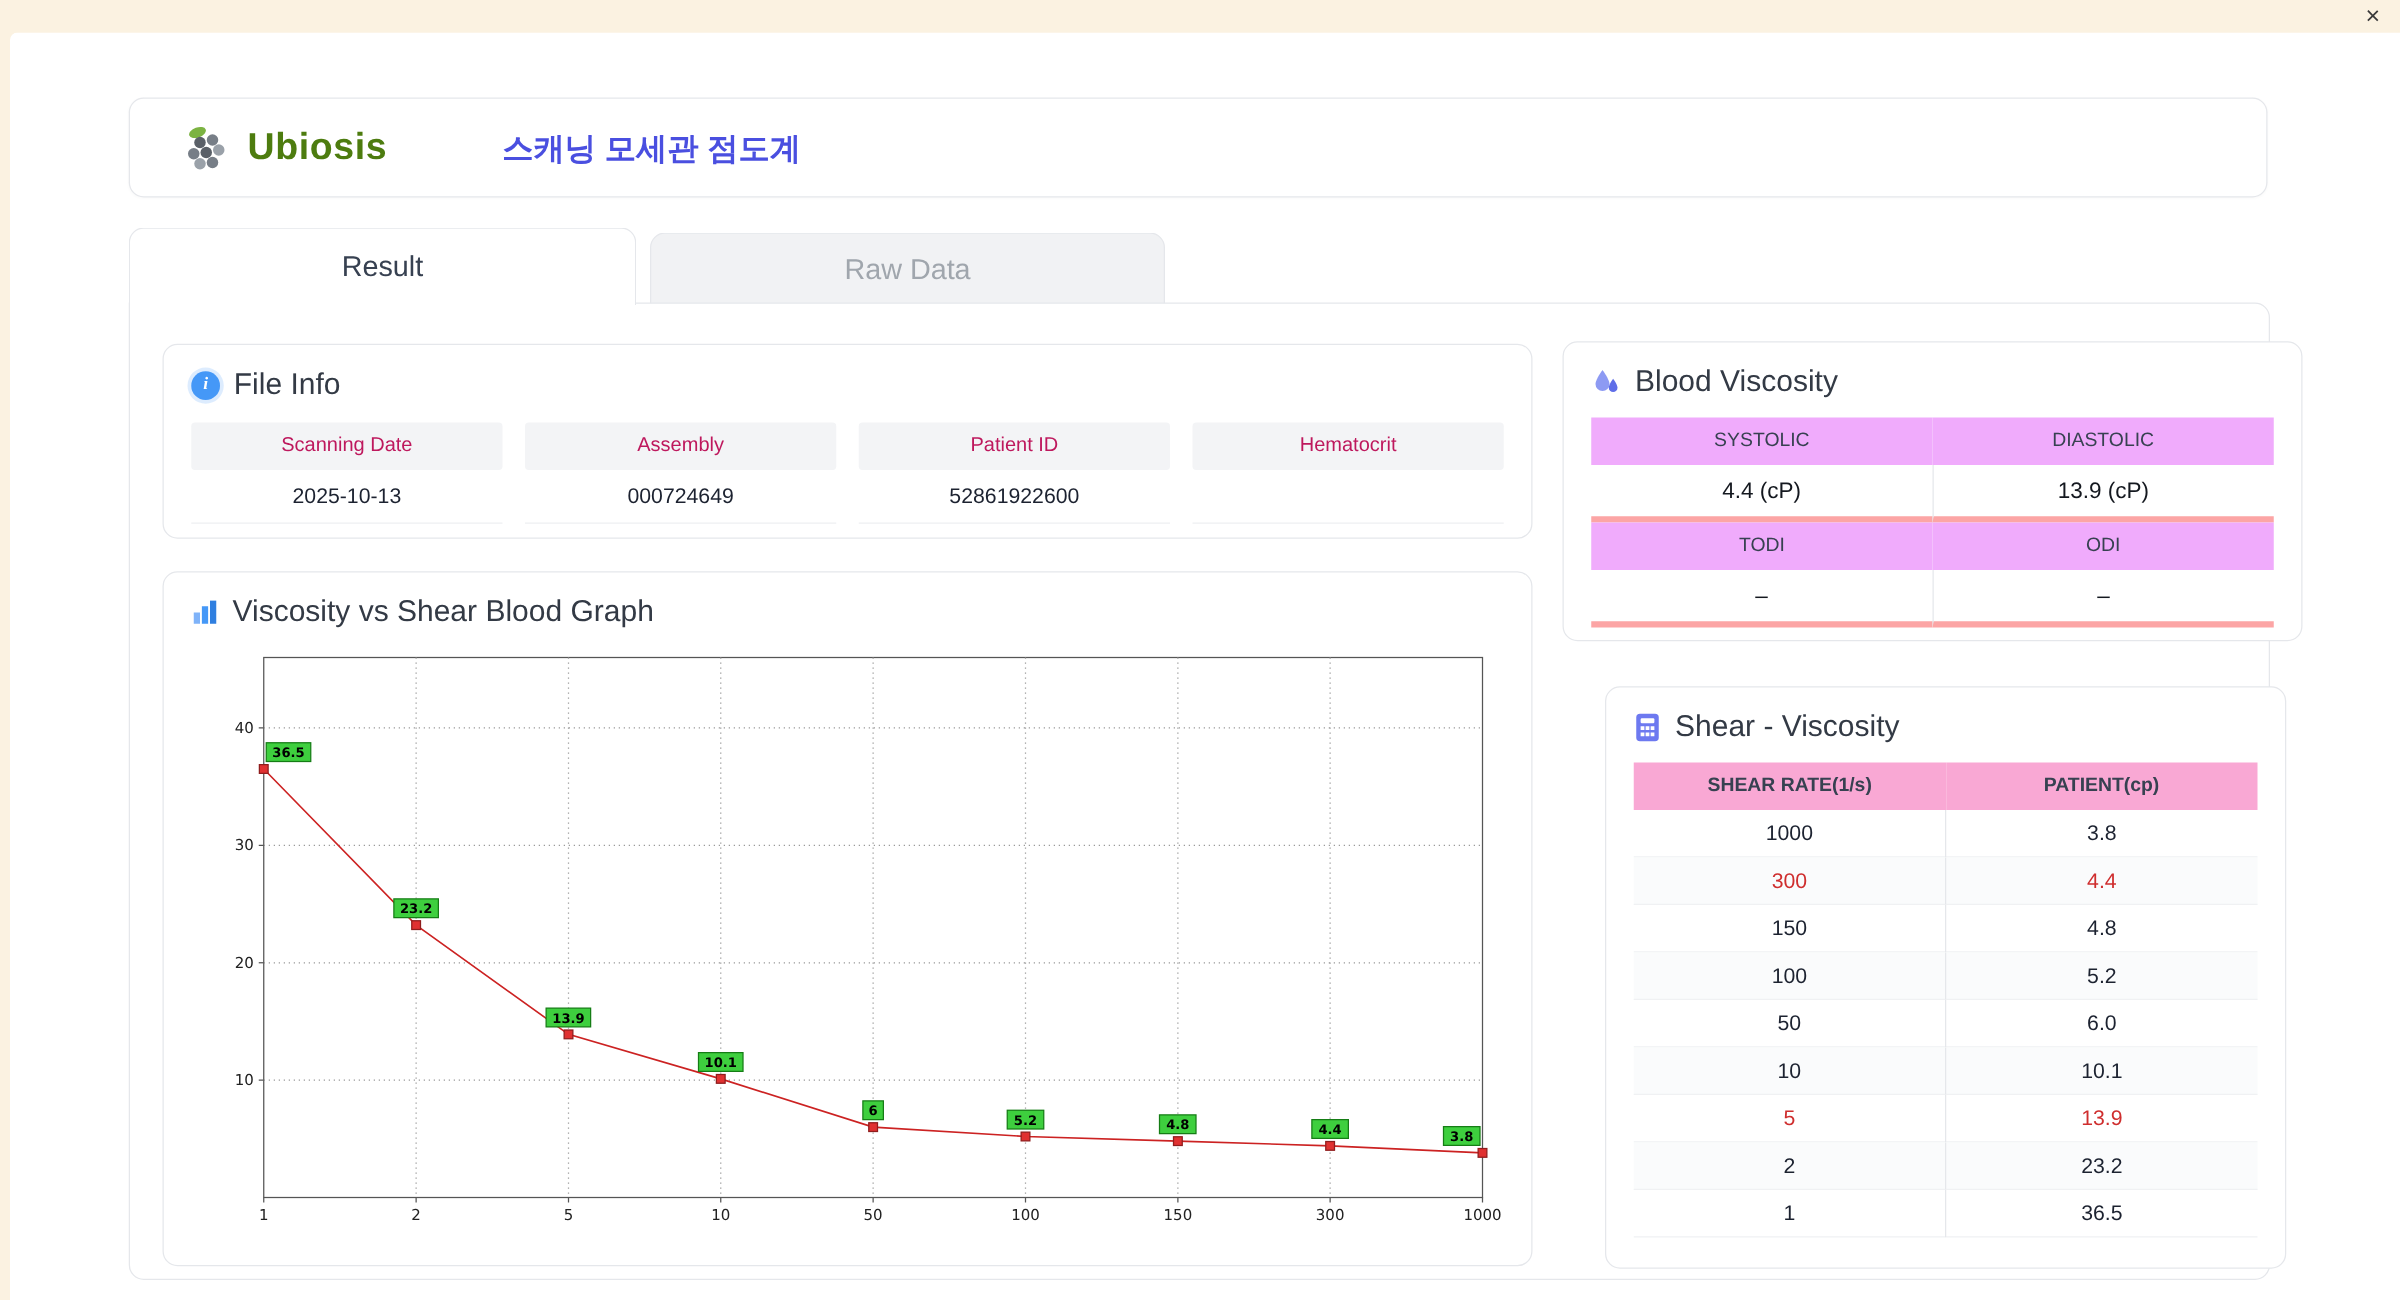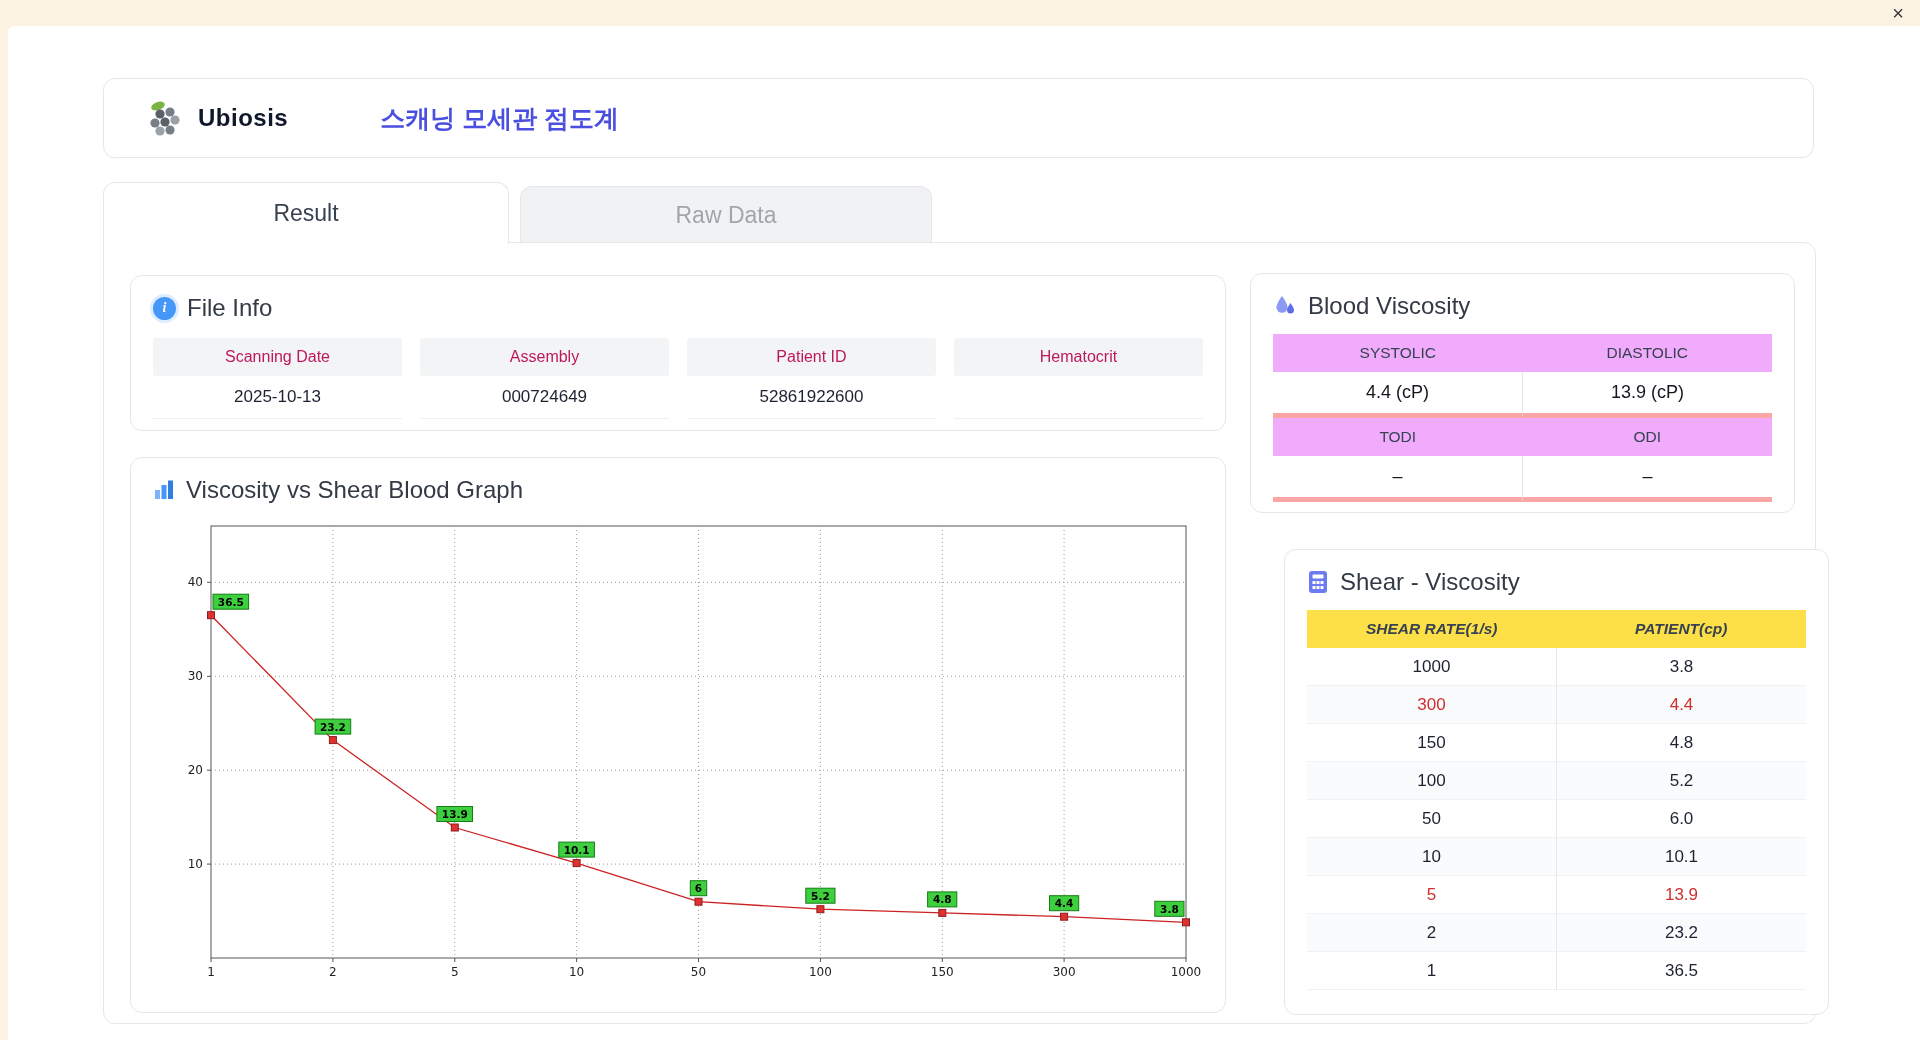--- a/index.html
+++ b/index.html
@@ -13,40 +13,40 @@
   .close{position:absolute;right:16px;top:2px;font-size:20px;line-height:22px;color:#3a3a3a;cursor:pointer;}
   .app{position:absolute;left:8px;top:26px;right:0;bottom:0;background:#ffffff;border-top-left-radius:6px;}
 
   .header-card{
     position:absolute;left:95px;top:52px;width:1711px;height:80px;
     border:1px solid #e5e7eb;border-radius:12px;background:#fff;
     display:flex;align-items:center;padding:0 42px;box-sizing:border-box;
     box-shadow:0 1px 2px rgba(0,0,0,0.02);
   }
   .logo{display:flex;align-items:center;gap:10px;}
-  .logo-text{font-size:24px;font-weight:600;color:#0f172a;letter-spacing:.5px;}
+  .logo-text{font-size:30px;font-weight:600;color:#4d7c0f;letter-spacing:.5px;}
   .app-title{margin-left:92px;font-size:25px;font-weight:700;color:#4a4fe0;}
 
   .tab{
     position:absolute;display:flex;align-items:center;justify-content:center;
     font-size:23px;font-weight:400;border:1px solid #e5e7eb;border-bottom:none;
     border-radius:12px 12px 0 0;box-sizing:border-box;cursor:pointer;
   }
   .tab-result{left:95px;top:156px;width:406px;height:62px;background:#fff;color:#374151;z-index:3;}
   .tab-raw{left:512px;top:160px;width:412px;height:58px;background:#f1f2f4;color:#a0a6ad;z-index:1;}
 
   .content-card{
     position:absolute;left:95px;top:216px;width:1711px;height:780px;
     border:1px solid #e5e7eb;border-radius:0 12px 12px 12px;background:#fff;z-index:2;
   }
   .card{position:absolute;border:1px solid #e5e7eb;border-radius:12px;background:#fff;
     padding:18px 22px;box-sizing:border-box;}
   .file-info{left:26px;top:32px;width:1096px;height:156px;}
   .graph-card{left:26px;top:214px;width:1096px;height:556px;}
-  .blood-card{left:1146px;top:30px;width:545px;height:240px;}
+  .blood-card{left:1146px;top:30px;width:592px;height:240px;}
   .shear-card{left:1146px;top:306px;width:545px;height:466px;margin-left:34px;}
 
   .card-title-row{display:flex;align-items:center;gap:11px;}
   .section-title{margin:0;font-size:24px;font-weight:400;color:#333a45;}
 
   .info-icon{
     width:23px;height:23px;border-radius:50%;background:#4598f7;
     color:#fff;display:flex;align-items:center;justify-content:center;
     font-size:14px;font-weight:700;font-family:"Liberation Serif",serif;font-style:italic;
     box-shadow:0 0 0 3px rgba(69,152,247,.18);
@@ -63,21 +63,21 @@
   .bv-table{margin-top:14px;}
   .bv-row{display:flex;}
   .bv-row > div{flex:1;display:flex;align-items:center;justify-content:center;box-sizing:border-box;}
   .bv-head > div{height:38px;background:#f0abfc;font-size:15.5px;font-weight:400;color:#374151;}
   .bv-vals > div{height:46px;font-size:18px;color:#14181f;border-bottom:5px solid #fca5a5;}
   .bv-vals > div + div{border-left:1px solid #e5e7eb;}
 
   .sv-table{margin-top:14px;}
   .sv-row{display:flex;}
   .sv-row > div{flex:1;display:flex;align-items:center;justify-content:center;box-sizing:border-box;}
-  .sv-head > div{height:38px;background:#fde047;font-size:15.5px;font-weight:600;color:#374151;font-style:italic;}
+  .sv-head > div{height:38px;background:#f9a8d4;font-size:15.5px;font-weight:600;color:#374151;}
   .sv-body .sv-row > div{height:38px;font-size:17px;color:#1c2230;border-bottom:1px solid #f0f1f3;}
   .sv-body .sv-row > div + div{border-left:1px solid #e5e7eb;}
   .sv-body .sv-row:nth-child(even) > div{background:#fafbfc;}
   .sv-body .sv-row.hl > div{color:#cf2e2e;}
 
   .chart-wrap{margin-top:10px;}
 </style>
 </head>
 <body>
 

